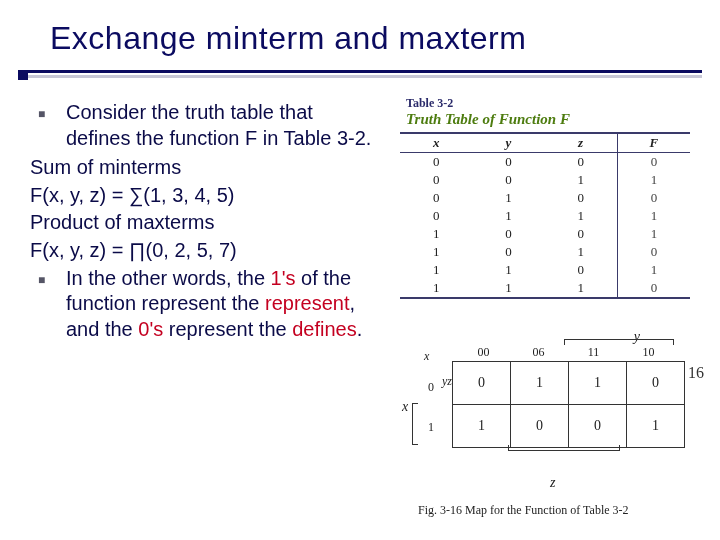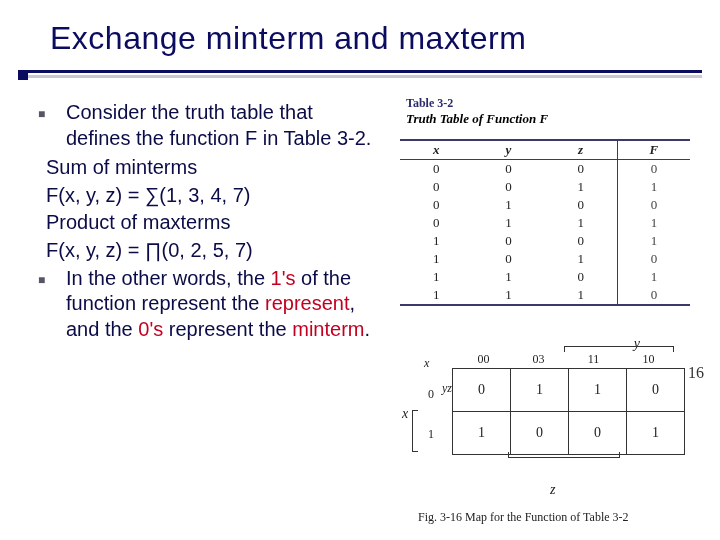--- a/index.html
+++ b/index.html
@@ -69,21 +69,21 @@
     text-align: left;
     padding-left: 8px;
     color: #556;
     font-size: 12px;
     padding-top: 7px;
   }
   .body-left .bul .text {
     flex: 1;
   }
   .body-left .plain {
-    margin-left: 16px;
+    margin-left: 0;
     margin-bottom: 2px;
   }
   .red { color: #c40020; }
   
   .pagenum {
     position: absolute;
     right: 16px;
     bottom: 10px;
     font-size: 16px;
     color: #333;
@@ -93,21 +93,21 @@
   .right {
     position: absolute;
     left: 400px;
     top: 96px;
     width: 305px;
     font-family: "Times New Roman", serif;
     color: #222;
   }
   
   .tbl-caption-a { font-size: 12px; font-weight: bold; color: #2a2a6a; margin-left: 6px; }
-  .tbl-caption-b { font-size: 13px; font-weight: bold; font-style: italic; color: #000000; margin-left: 6px; margin-bottom: 12px; }
+  .tbl-caption-b { font-size: 15px; font-weight: bold; font-style: italic; color: #4d7c0f; margin-left: 6px; margin-bottom: 4px; }
   .truth {
     width: 290px;
     border-top: 2px solid #3a3a6a;
     border-bottom: 2px solid #3a3a6a;
     font-size: 13px;
     filter: blur(0.3px);
   }
   .truth .hdr, .truth .row {
     display: flex;
   }
@@ -194,27 +194,27 @@
   </div>
   <div class="title-rule"></div>
   <div class="title-box"></div>
 
   <div class="body-left">
     <div class="bul">
       <div class="marker">■</div>
       <div class="text">Consider the truth table that defines the function F in Table 3-2.</div>
     </div>
     <div class="plain">Sum of minterms</div>
-    <div class="plain">F(x, y, z) = ∑(1, 3, 4, 7)</div>
+    <div class="plain">F(x, y, z) = ∑(1, 3, 4, 5)</div>
     <div class="plain">Product of maxterms</div>
     <div class="plain">F(x, y, z) = ∏(0, 2, 5, 7)</div>
     <div class="bul">
       <div class="marker">■</div>
       <div class="text">
-        <span>In the other words, the </span><span class="red">1's</span><span> of the function represent the </span><span class="red">represent</span><span>, and the </span><span class="red">0's</span><span> represent the </span><span class="red">minterm</span><span>.</span>
+        <span>In the other words, the </span><span class="red">1's</span><span> of the function represent the </span><span class="red">represent</span><span>, and the </span><span class="red">0's</span><span> represent the </span><span class="red">defines</span><span>.</span>
       </div>
     </div>
   </div>
 
   <div class="right">
     <div class="tbl-caption-a">Table 3-2</div>
     <div class="tbl-caption-b">Truth Table of Function F</div>
     <div class="truth">
       <div class="hdr">
         <div class="c">x</div>
@@ -276,21 +276,21 @@
       <div class="y-lbl">y</div>
       <div class="x-lbl">x</div>
       <div class="z-lbl">z</div>
       <div class="yz-lbl">yz</div>
       <div class="x-head-lbl">x</div>
       <div class="y-bracket"></div>
       <div class="x-bracket"></div>
       <div class="z-bracket"></div>
       <div class="col-lbls">
         <span>00</span>
-        <span>03</span>
+        <span>06</span>
         <span>11</span>
         <span>10</span>
       </div>
       <div class="row-lbls">
         <div>0</div>
         <div>1</div>
       </div>
       <table>
         <tbody>
             <tr>

